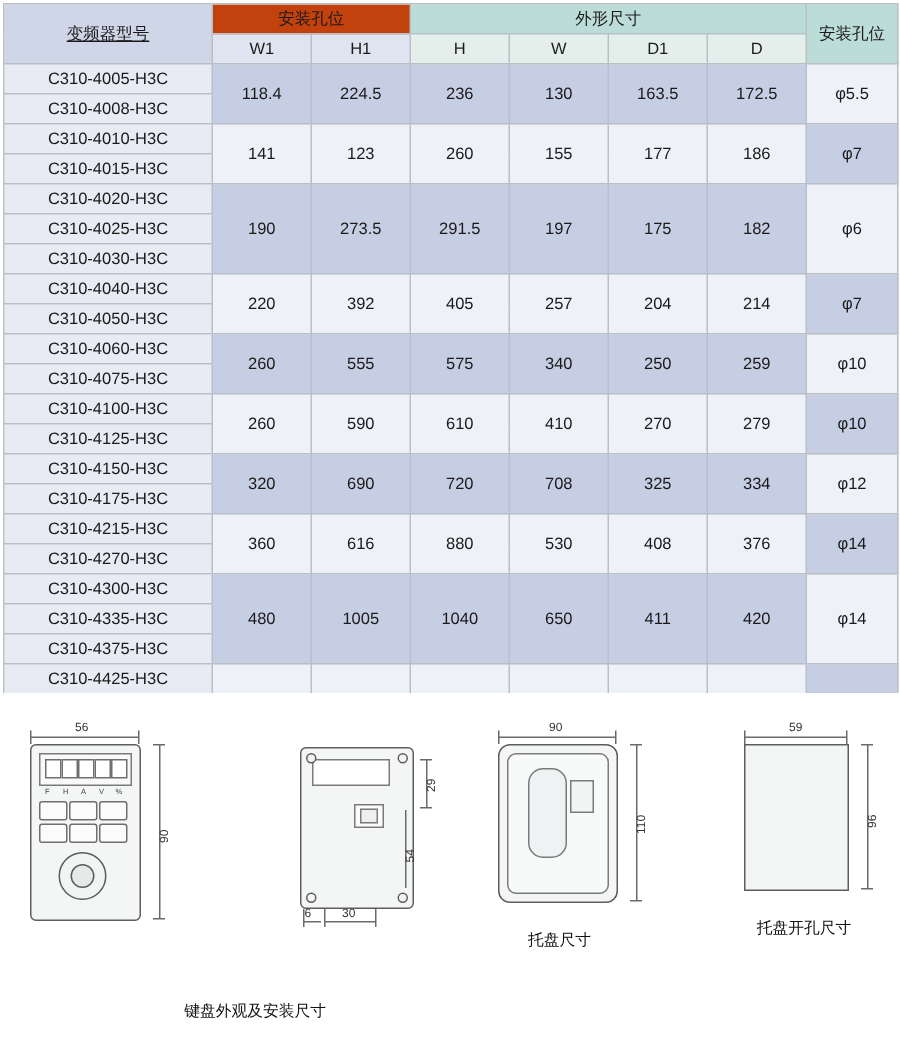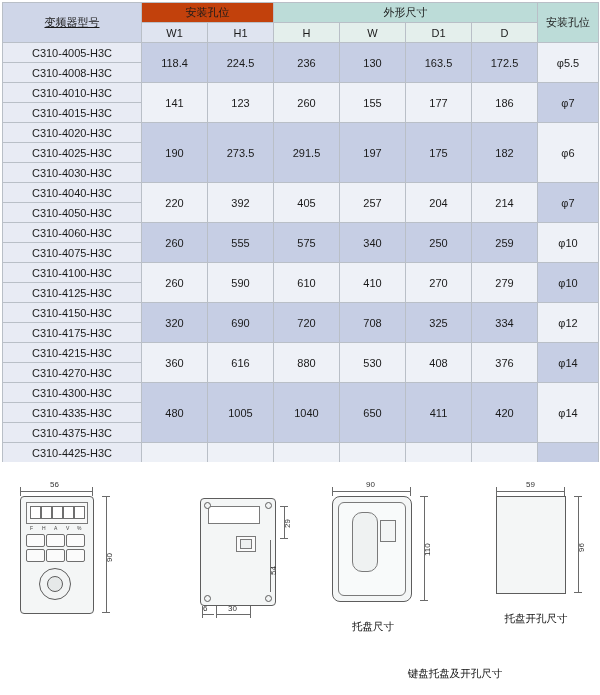--- a/index.html
+++ b/index.html
@@ -371,16 +371,16 @@
       <div class="ln vln" style="left:8px;top:7px;height:9px;"></div>
       <div class="ln vln" style="left:76px;top:7px;height:9px;"></div>
       <div class="box" style="left:8px;top:16px;width:68px;height:96px;"></div>
       <div class="ln vln" style="left:90px;top:16px;height:96px;"></div>
       <div class="ln hln" style="left:86px;top:16px;width:8px;"></div>
       <div class="ln hln" style="left:86px;top:112px;width:8px;"></div>
       <div class="dimtxt rot" style="left:89px;top:72px;">96</div>
       <div class="capt" style="left:0px;top:132px;width:96px;">托盘开孔尺寸</div>
     </div>
 
-    <div class="capt" style="left:330px;top:205px;width:250px;">键盘托盘及开孔尺寸</div>
+    <div class="capt" style="left:40px;top:205px;width:260px;">键盘外观及安装尺寸</div>
   </div>
 
 </div>
 
 </body></html>

